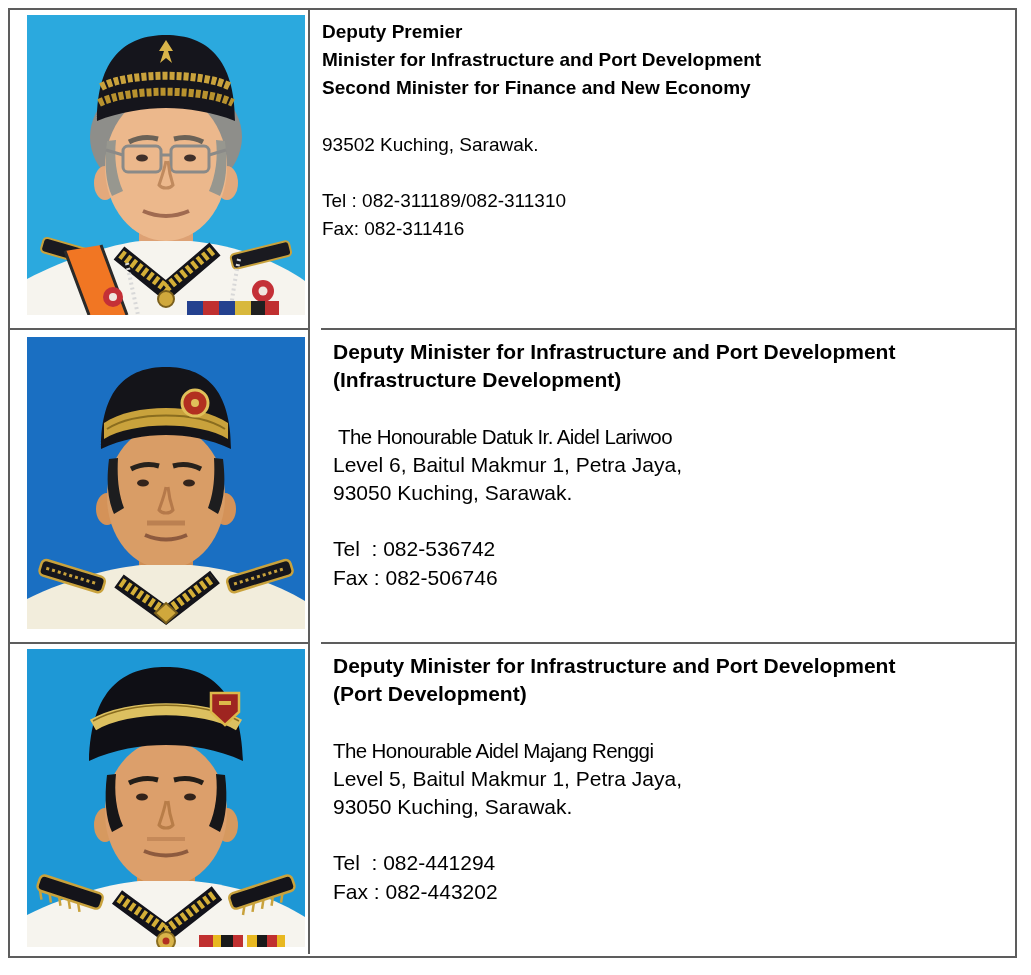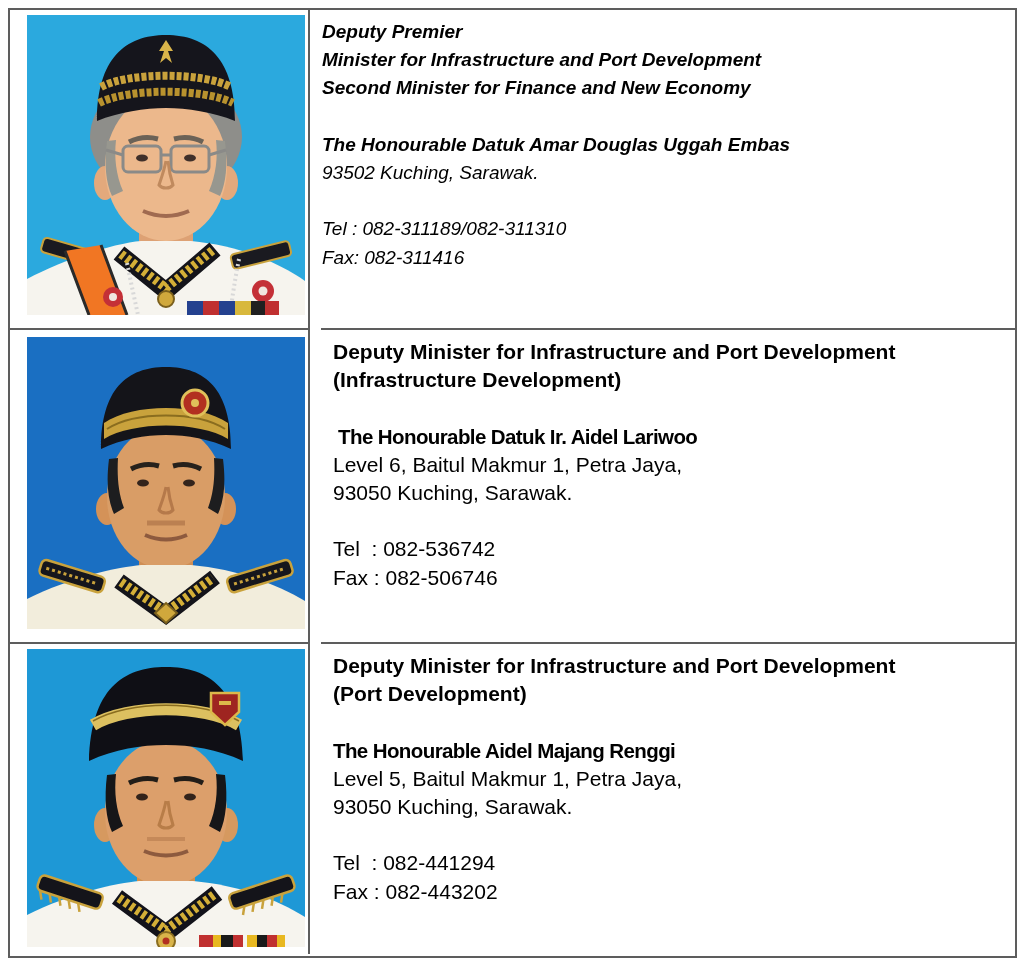--- a/index.html
+++ b/index.html
@@ -14,24 +14,24 @@
     display:grid;grid-template-columns:300px 1fr;grid-template-rows:318px 314px 312px;
     background:#fff;
   }
   .cell{box-sizing:border-box;overflow:hidden;}
   .bt{border-top:2px solid #5d5d5d;}
   .photo-cell{border-right:2px solid #5d5d5d;padding:5px 4px 8px 17px;}
   .photo-cell svg{display:block;}
   .text-cell{padding:8px 12px 0 12px;}
   .line{line-height:28.2px;white-space:pre-wrap;}
   .blank{height:28.2px;}
-  .r1{font-size:19px;font-style:italic;}
+  .r1{font-size:19px;}
   .r23{font-size:21px;margin-left:11px;}
   .b{font-weight:bold;}
-  .name-alt{font-size:20.5px;font-weight:bold;letter-spacing:-0.6px;}
+  .name-alt{font-size:20.5px;font-weight:normal;letter-spacing:-0.6px;}
 </style>
 </head>
 <body>
 
 <div class="officials-table">
 
   <div class="cell photo-cell">
     <svg width="278" height="300" viewBox="0 0 278 300" aria-hidden="true">
       <rect width="278" height="300" fill="#2BA9DE"></rect>
       <ellipse cx="139" cy="122" rx="76" ry="62" fill="#8e8e8a"></ellipse>
@@ -83,21 +83,20 @@
         <rect x="238" y="286" width="14" height="14" fill="#c03030"></rect>
       </g>
     </svg>
   </div>
 
   <div class="cell text-cell r1">
     <div class="line b">Deputy Premier</div>
     <div class="line b">Minister for Infrastructure and Port Development</div>
     <div class="line b">Second Minister for Finance and New Economy</div>
     <div class="blank"></div>
-    <div class="line b">The Honourable Datuk Amar Douglas Uggah Embas</div>
     <div class="line">93502 Kuching, Sarawak.</div>
     <div class="blank"></div>
     <div class="line">Tel : 082-311189/082-311310</div>
     <div class="line">Fax: 082-311416</div>
   </div>
 
   <div class="cell photo-cell bt" style="padding-top:7px;">
     <svg width="278" height="292" viewBox="0 0 278 292" aria-hidden="true">
       <rect width="278" height="292" fill="#1A6FC2"></rect>
       <ellipse cx="80" cy="172" rx="11" ry="16" fill="#d49258"></ellipse>

